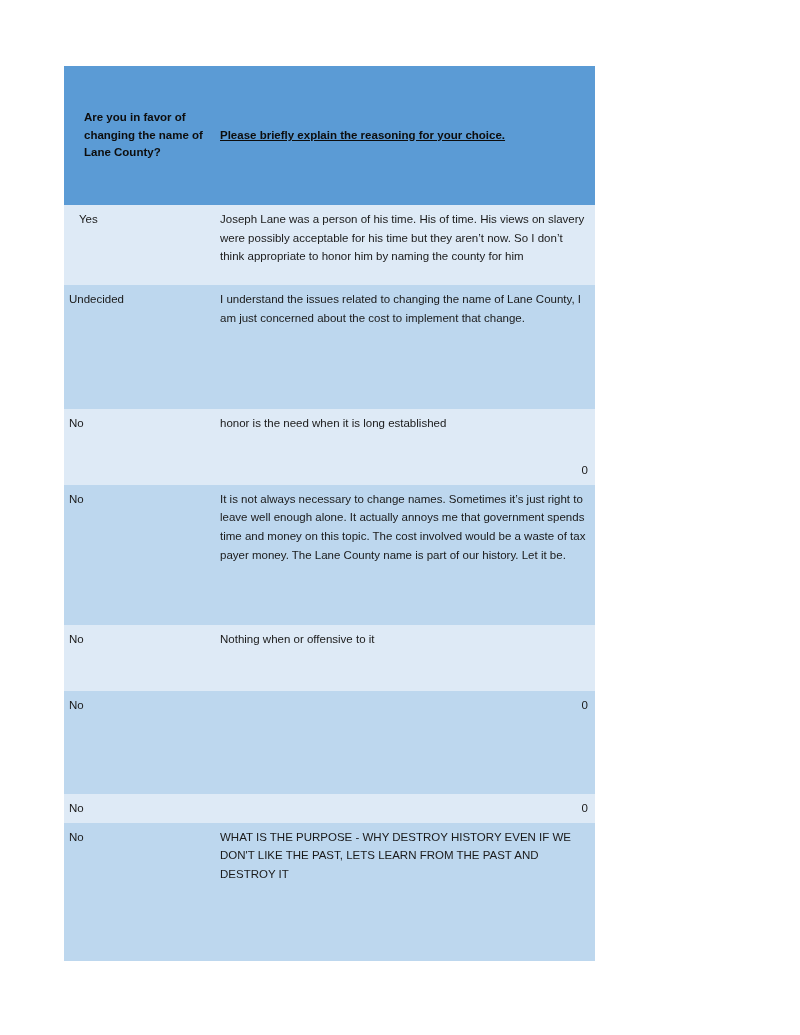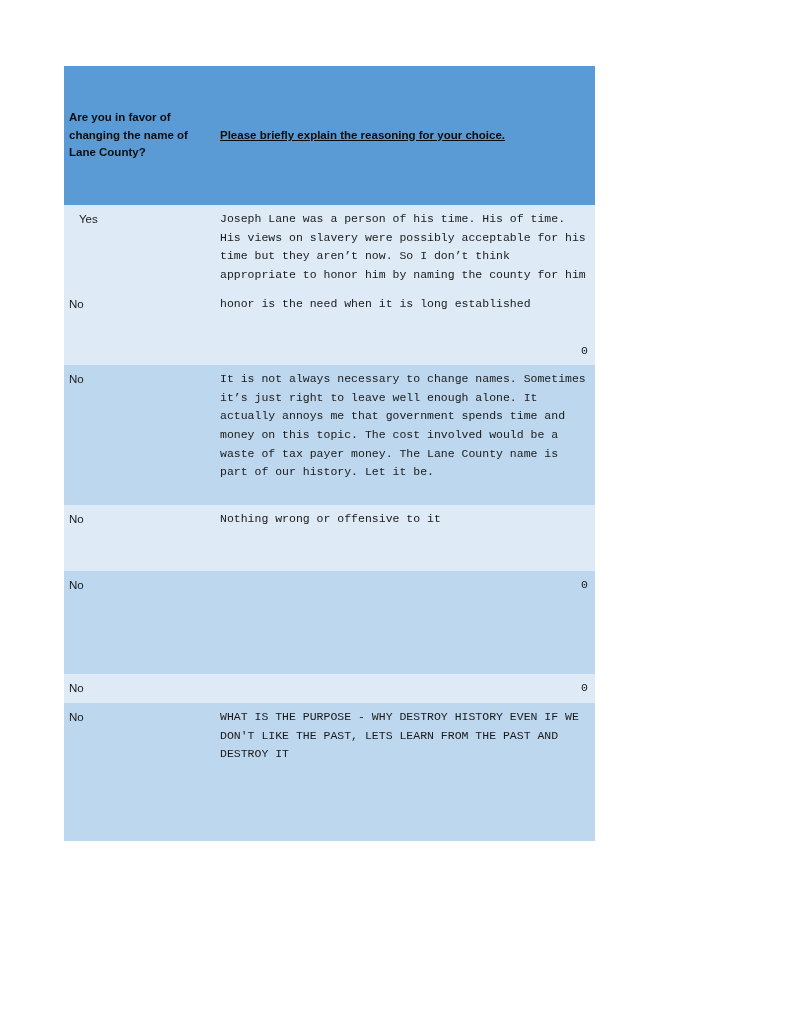--- a/index.html
+++ b/index.html
@@ -39,33 +39,33 @@
     color: #0d0d0d;
     font-size: 11.5px;
     font-weight: bold;
     text-align: left;
     vertical-align: middle;
     padding: 6px 6px 6px 6px;
     line-height: 1.55;
     height: 127px;
     border: none;
   }
-  .survey-table th.h1 { padding-left: 5px; margin-left: 40px; }
+  .survey-table th.h1 { padding-left: 20px; margin-left: 40px; }
   .survey-table th.h2 { padding-left: 6px; text-decoration: underline; }
 
   .survey-table td {
     font-size: 11.5px;
     vertical-align: top;
     line-height: 1.62;
     padding: 5px 6px 5px 5px;
     border: none;
     color: #1a1a1a;
   }
   .survey-table td.answer { padding-left: 5px; }
-  .survey-table td.reason { padding-left: 6px; font-family: Liberation Mono, monospace; }
+  .survey-table td.reason { padding-left: 6px; }
   .survey-table td.numeric { text-align: right; padding-right: 7px; }
 
   .shade-a { background: #bdd7ee; }
   .shade-b { background: #deeaf6; }
 </style>
 </head>
 <body>
 
 <div class="page">
 
@@ -79,34 +79,38 @@
         <th class="h1">Are you in favor of changing the name of Lane County?</th>
         <th class="h2">Please briefly explain the reasoning for your choice.</th>
       </tr>
     </thead>
     <tbody>
       <tr>
         <td class="answer shade-b" style="height:70px;padding-left:15px;">Yes</td>
         <td class="reason shade-b">Joseph Lane was a person of his time. His of time.  His views on slavery were possibly acceptable for his time but they aren’t now. So I don’t think appropriate to honor him by naming the county for him</td>
       </tr>
       <tr>
+        <td class="answer shade-a" style="height:114px;">Undecided</td>
+        <td class="reason shade-a">I understand the issues related to changing the name of Lane County, I am just concerned about the cost to implement that change.</td>
+      </tr>
+      <tr>
         <td class="answer shade-b" style="height:37px;">No</td>
         <td class="reason shade-b">honor is the need when it is long established</td>
       </tr>
       <tr>
         <td class="answer shade-b" style="height:16px;"></td>
         <td class="reason numeric shade-b">0</td>
       </tr>
       <tr>
         <td class="answer shade-a" style="height:130px;">No</td>
         <td class="reason shade-a">It is not always necessary to change names.  Sometimes it’s just right to leave well enough alone.  It actually annoys me that government spends time and money on this topic.  The cost involved would be a waste of tax payer money.  The Lane County name is part of our history.  Let it be.</td>
       </tr>
       <tr>
         <td class="answer shade-b" style="height:56px;">No</td>
-        <td class="reason shade-b">Nothing wrong or offensive to it</td>
+        <td class="reason shade-b">Nothing when or offensive to it</td>
       </tr>
       <tr>
         <td class="answer shade-a" style="height:93px;">No</td>
         <td class="reason numeric shade-a">0</td>
       </tr>
       <tr>
         <td class="answer shade-b" style="height:19px;">No</td>
         <td class="reason numeric shade-b">0</td>
       </tr>
       <tr>

